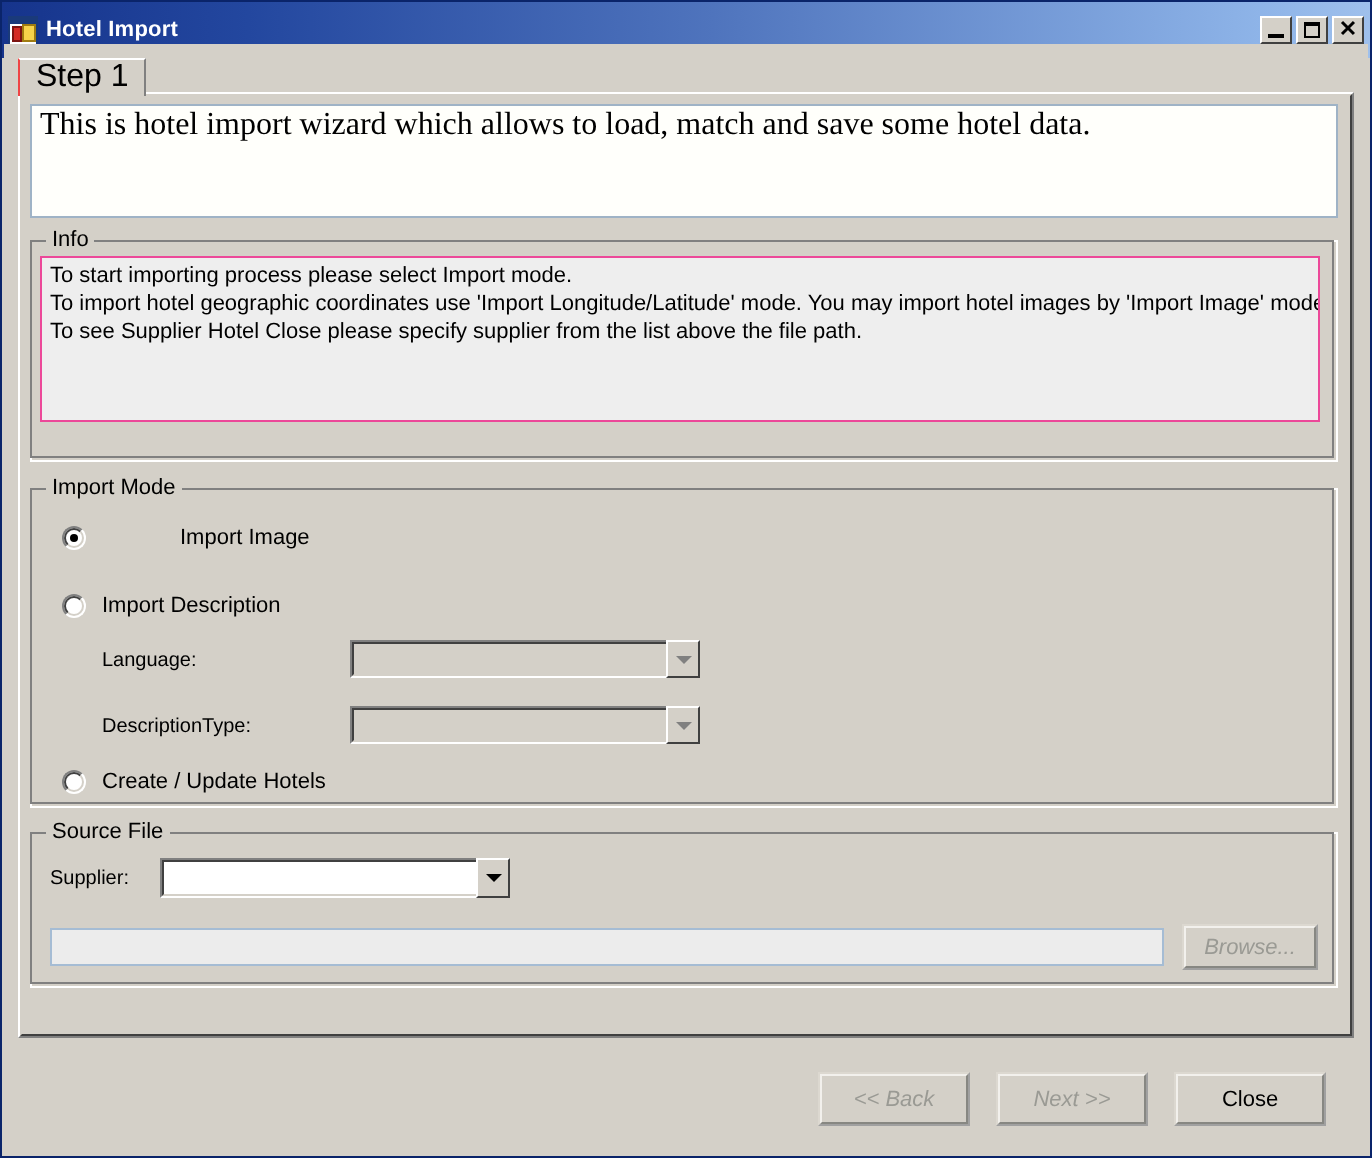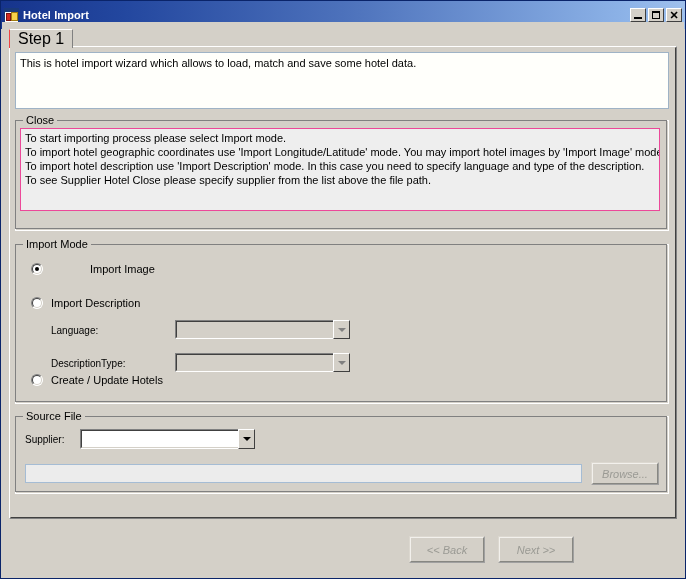--- a/index.html
+++ b/index.html
@@ -177,22 +177,23 @@
     position: absolute;
     left: 4px; top: 4px;
     width: 654px;
     height: 57px;
     background: #fffffb;
     border: 1px solid #9fb3c6;
     box-sizing: border-box;
     padding: 3px 4px;
     overflow: hidden;
     color: #000;
-    font-size: 11px;
+    font-size: 16px;
     line-height: 14px;
+    font-family: Liberation Serif, serif;
   }
 
   
   .groupbox {
     position: absolute;
     box-sizing: border-box;
   }
   .gb-frame {
     position: absolute;
     left: 0; right: 0;
@@ -429,26 +430,25 @@
 
     <div class="tabpage">
       <div class="tabpage-inner">
 
         <div class="descbox">
           <div>This is hotel import wizard which allows to load, match and save some hotel data.</div>
         </div>
 
         <div class="groupbox" style="left:4px; top:66px; width:654px; height:117px;">
           <div class="gb-frame"></div>
-          <div class="gb-title">Close</div>
+          <div class="gb-title">Info</div>
           <div class="gb-body">
             <div class="infobox">
               <div>To start importing process please select Import mode.</div>
               <div>To import hotel geographic coordinates use 'Import Longitude/Latitude' mode. You may import hotel images by 'Import Image' mode.</div>
-              <div>To import hotel description use 'Import Description' mode. In this case you need to specify language and type of the description.</div>
               <div>To see Supplier Hotel Close please specify supplier from the list above the file path.</div>
             </div>
           </div>
         </div>
 
         <div class="groupbox" style="left:4px; top:190px; width:654px; height:166px;">
           <div class="gb-frame"></div>
           <div class="gb-title">Import Mode</div>
           <div class="gb-body">
 
@@ -471,21 +471,21 @@
             </div>
 
             <div class="field-label" style="left:36px; top:120px;">DescriptionType:</div>
             <div class="combo disabled" style="left:160px; top:115px; width:175px; height:19px;">
               <div class="cb-field">
                   <span class="cb-text"></span>
                 </div>
               <div class="cb-btn"></div>
             </div>
 
-            <div class="radio-row" style="left:16px; top:136px;">
+            <div class="radio-row" style="left:16px; top:147px;">
               <span class="radio"></span>
               <span class="radio-label">Create / Update Hotels</span>
             </div>
 
           </div>
         </div>
 
         <div class="groupbox" style="left:4px; top:362px; width:654px; height:84px;">
           <div class="gb-frame"></div>
           <div class="gb-title">Source File</div>
@@ -510,15 +510,18 @@
 
       </div>
     </div>
 
     <div class="btn disabled" style="left:407px; bottom:14px; width:76px; height:27px;">
       <span class="btn-text">&lt;&lt; Back</span>
     </div>
     <div class="btn disabled" style="left:496px; bottom:14px; width:76px; height:27px;">
       <span class="btn-text">Next &gt;&gt;</span>
     </div>
+    <div class="btn" style="left:585px; bottom:14px; width:76px; height:27px;">
+      <span class="btn-text">Close</span>
+    </div>
 
   </div>
 </div>
 
 </body></html>

